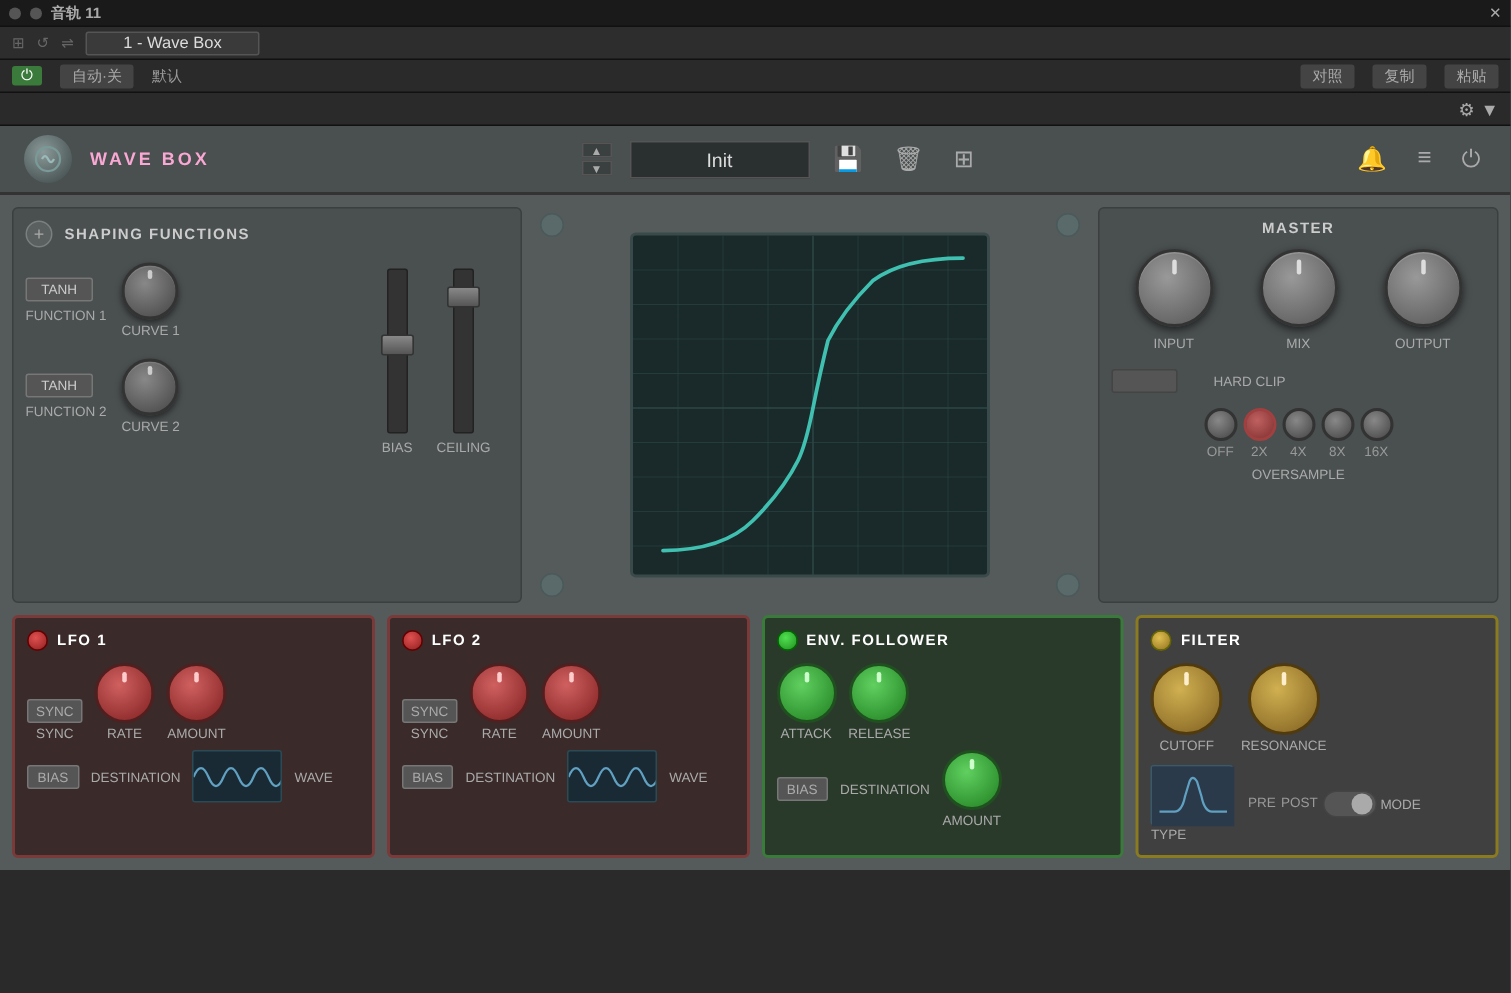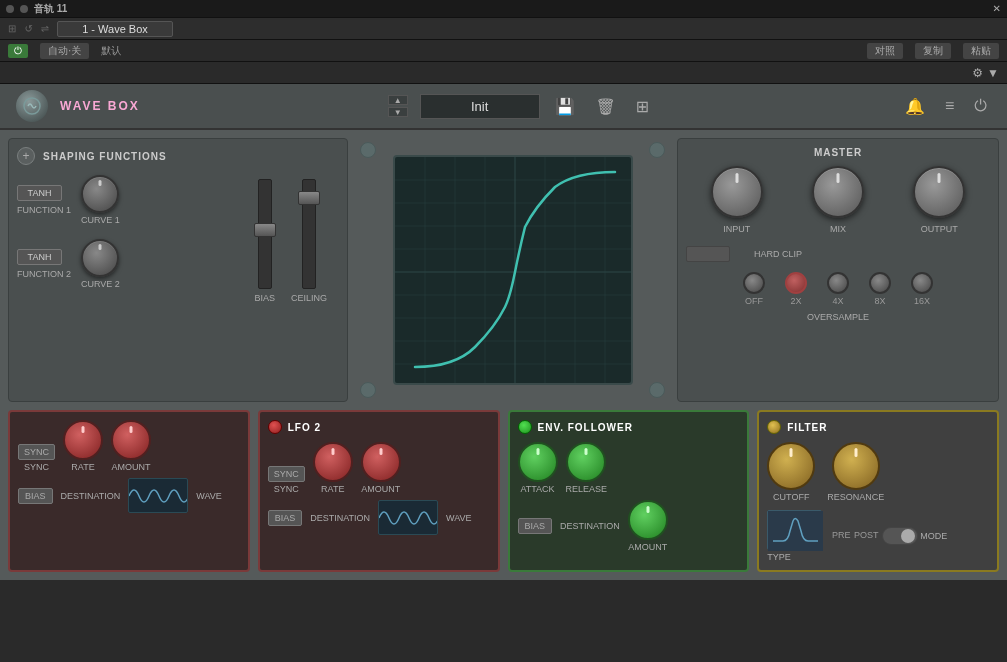--- a/index.html
+++ b/index.html
@@ -314,21 +314,21 @@
       inset: 0;
       opacity: 0.3;
     }
     .osc-curve {
       position: absolute;
       inset: 0;
     }
 
     
     .master-panel {
-      width: 322px;
+      width: 267px;
       flex-shrink: 0;
     }
     .master-row {
       display: flex;
       justify-content: space-around;
       align-items: flex-end;
       margin-bottom: 12px;
     }
     .master-knob-lg {
       width: 52px; height: 52px;
@@ -355,21 +355,21 @@
       width: 44px; height: 16px;
       background: #555;
       border: 1px solid #444;
       border-radius: 2px;
       cursor: pointer;
     }
 
     
     .oversample-row {
       display: flex;
-      gap: 20px;
+      gap: 4px;
       justify-content: center;
       align-items: center;
     }
     .oversample-btn {
       display: flex;
       flex-direction: column;
       align-items: center;
       gap: 2px;
       cursor: pointer;
     }
@@ -774,20 +774,24 @@
       <div style="text-align:center;margin-top:4px">
         <span class="knob-label">OVERSAMPLE</span>
       </div>
     </div>
 
   </div>
 
   <div class="bottom-section">
 
     <div class="lfo-panel">
+      <div class="lfo-panel-header">
+        <div class="power-btn-red"></div>
+        <span class="lfo-title">LFO 1</span>
+      </div>
       <div class="lfo-content">
         <div style="display:flex;flex-direction:column;align-items:center;gap:2px">
           <button class="sync-btn">SYNC</button>
           <span class="knob-label">SYNC</span>
         </div>
         <div class="knob-container">
           <div class="knob-red-md"></div>
           <span class="knob-label">RATE</span>
         </div>
         <div class="knob-container">

